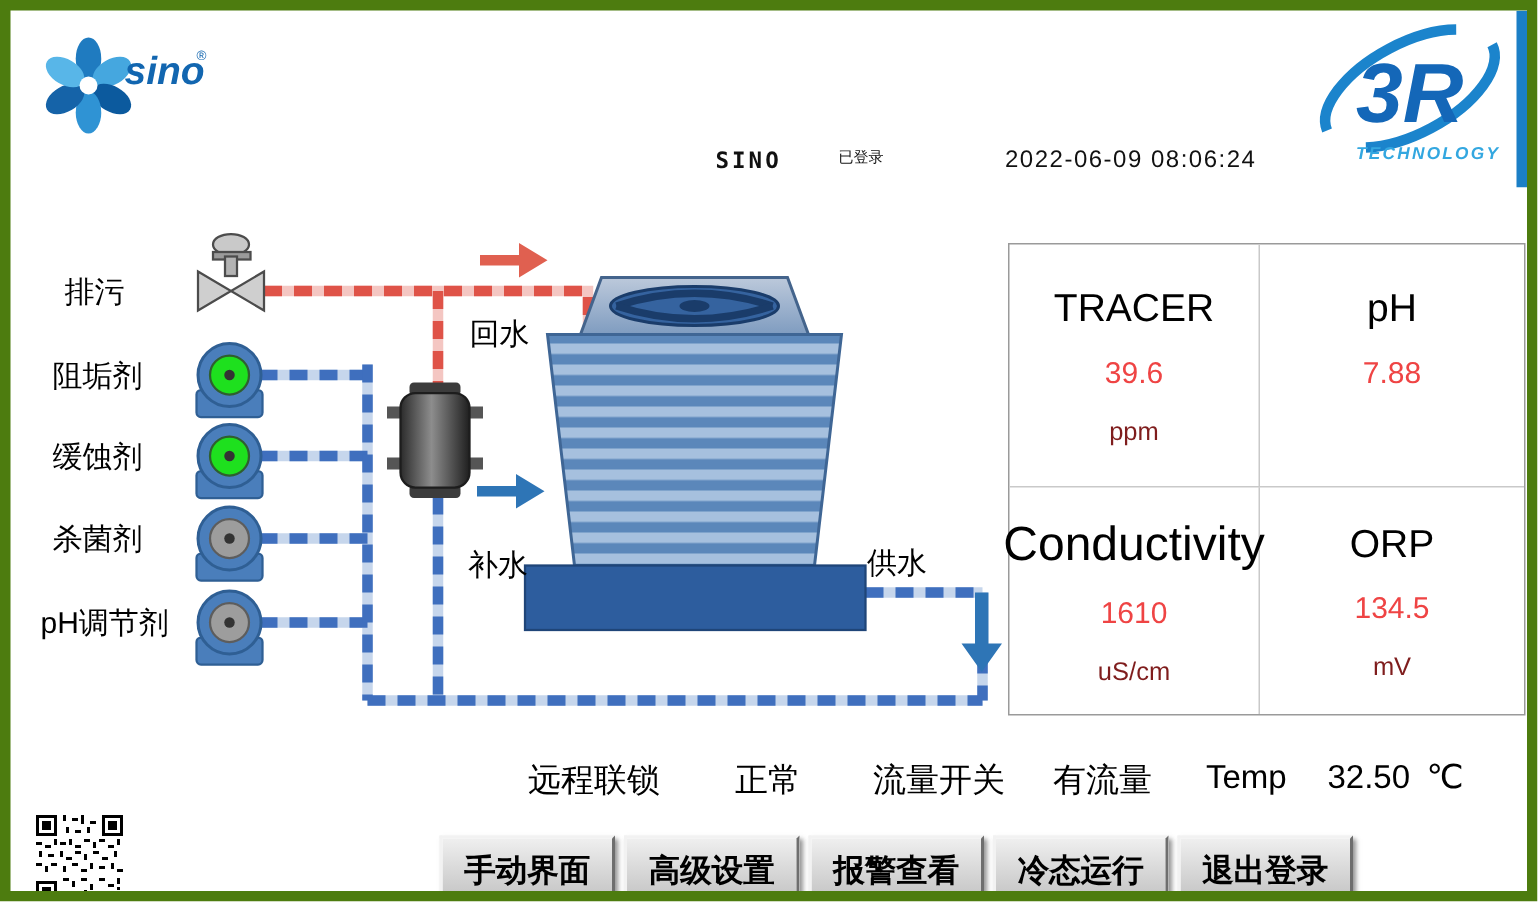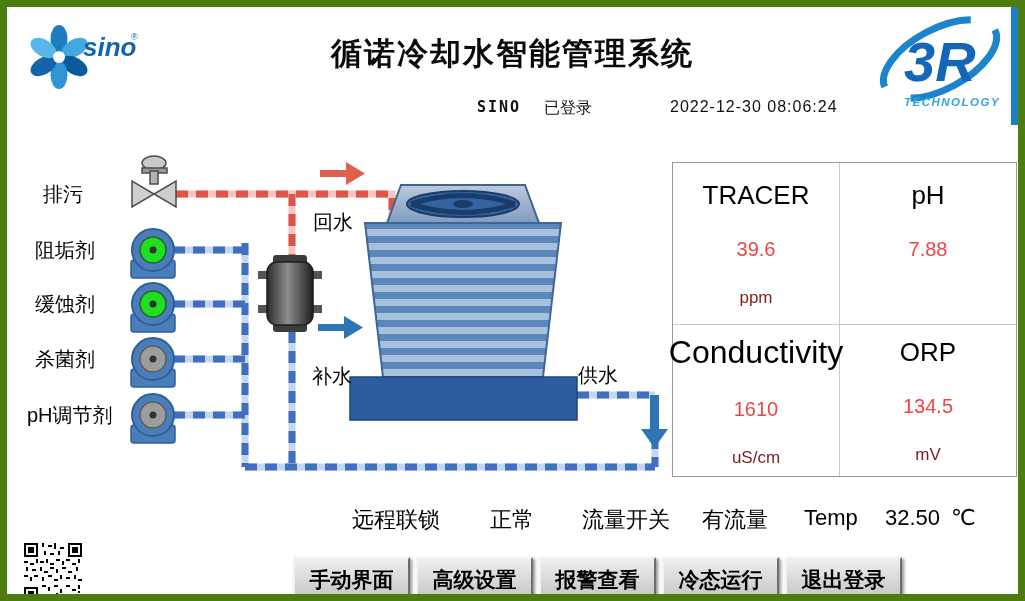--- a/index.html
+++ b/index.html
@@ -4,31 +4,31 @@
 <style>
   *{margin:0;padding:0;box-sizing:border-box}
   html,body{width:1025px;height:601px}
   body{font-family:"Liberation Sans","DejaVu Sans",sans-serif;background:#fff}
   .screen{position:relative;width:1025px;height:601px;background:#fff;border:7px solid #4d7c0f;overflow:hidden}
 
   .title{position:absolute;left:0;right:0;top:26px;text-align:center;font-size:31px;font-weight:700;color:#0a0a0a;letter-spacing:2px}
 
   .userline span{position:absolute;top:91px;color:#111}
   .user{left:470px;font-family:"DejaVu Sans Mono",monospace;font-size:15px;font-weight:700;letter-spacing:2px}
-  .loginstate{left:537px;font-size:16px}
+  .loginstate{left:552px;font-size:10px}
   .datetime{left:663px;font-size:16px;letter-spacing:1px}
 
   .sino-logo{position:absolute;left:12px;top:5px}
   .logo3r{position:absolute;right:0;top:0}
 
   .diagram{position:absolute;left:8px;top:138px}
   .diagram text{font-size:20px;fill:#000;font-family:inherit}
 
   .data-panel{position:absolute;left:665px;top:155px;width:345px;height:315px;background:#fff;border:1px solid #9a9a9a;display:grid;grid-template-columns:167px 1fr;grid-template-rows:162px 1fr}
-  .cell{display:flex;flex-direction:column;align-items:center;justify-content:center;gap:27px;border-right:1px solid #c9c9c9;border-bottom:1px solid #c9c9c9}
+  .cell{display:flex;flex-direction:column;align-items:center;justify-content:center;gap:17px;border-right:1px solid #c9c9c9;border-bottom:1px solid #c9c9c9}
   .cell:nth-child(2n){border-right:none}
   .cell:nth-child(n+3){border-bottom:none}
   .cell .lab{font-size:26px;color:#000}
   .cell.cond .lab{font-size:32px}
   .cell .val{font-size:20px;color:#ef4444}
   .cell .unit{font-size:17px;color:#7f1d1d;min-height:20px}
 
   .status-bar{position:absolute;left:0;top:498px;width:1025px;height:34px}
   .status-bar span{position:absolute;top:0;font-size:22px;color:#000}
   .s1{left:345px}.s2{left:483px}.s3{left:575px}.s4{left:695px}
@@ -65,26 +65,25 @@
         </g>
       <g transform="rotate(300 40 45)">
           <ellipse cx="40" cy="27" rx="8.5" ry="14" fill="#58b6e8"></ellipse>
         </g>
       <circle cx="40" cy="45" r="6" fill="#fff"></circle>
     </g>
     <text x="64" y="44" font-size="26" font-style="italic" font-weight="bold" fill="#1266b0">sino</text>
     <text x="112" y="28" font-size="9" fill="#1266b0">®</text>
   </svg>
 
-  <div class="title">循诺冷却水智能管理系统</div>
 
   <div class="userline">
     <span class="user">SINO</span>
     <span class="loginstate">已登录</span>
-    <span class="datetime">2022-12-30  08:06:24</span>
+    <span class="datetime">2022-06-09  08:06:24</span>
   </div>
 
   <svg class="logo3r" width="150" height="118" viewBox="0 0 150 118">
     <rect x="143" y="0" width="7" height="118" fill="#1b7fc6"></rect>
     <g transform="rotate(-28 72 52)">
       <ellipse cx="72" cy="52" rx="62" ry="30" fill="none" stroke="#1b84cc" stroke-width="7" stroke-dasharray="120 30"></ellipse>
     </g>
     <text x="36" y="74" font-size="56" font-weight="bold" font-style="italic" fill="#1467b8">3R</text>
     <text x="36" y="99" font-size="11.5" font-weight="bold" font-style="italic" letter-spacing="1.5" fill="#33a7e0">TECHNOLOGY</text>
   </svg>

